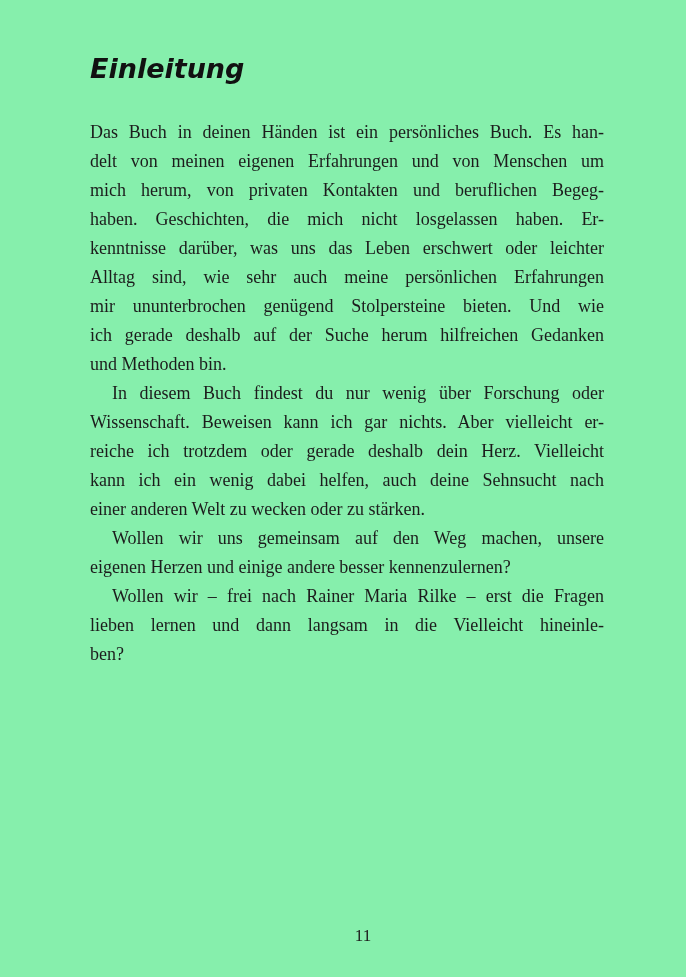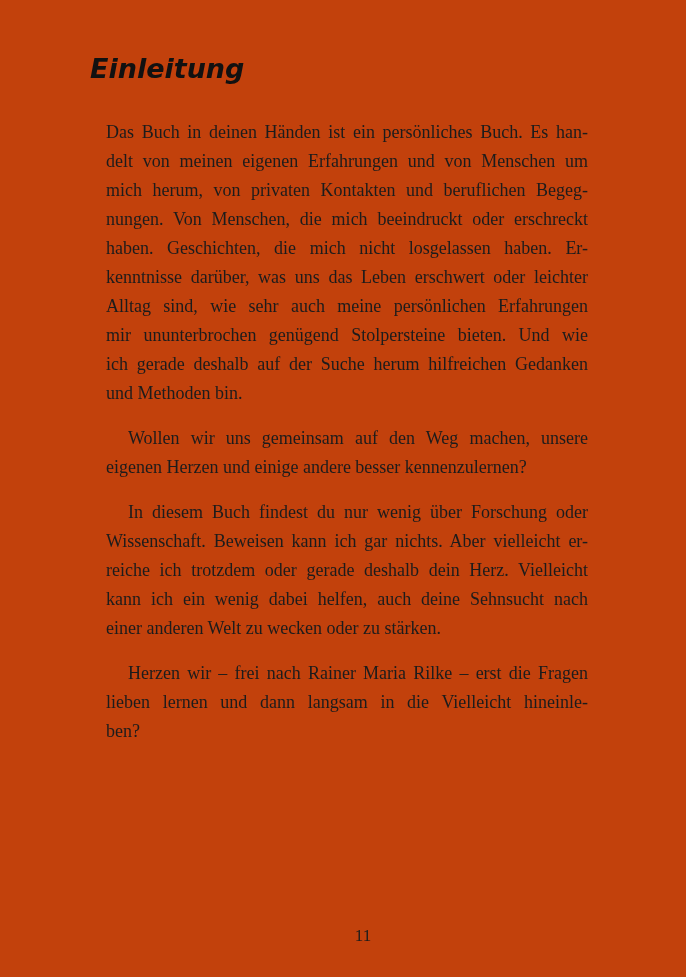--- a/index.html
+++ b/index.html
@@ -4,21 +4,21 @@
 <style>
   html, body {
     margin: 0;
     padding: 0;
     background: #ffffff;
   }
   .page {
     position: relative;
     width: 686px;
     height: 977px;
-    background: #c2410c;
+    background: #86efac;
     box-sizing: border-box;
     padding: 52px 82px 0 90px;
     overflow: hidden;
     color: #1c1c1c;
   }
   .title {
     margin: 0 0 32px 0;
     font-family: "DejaVu Sans", "Liberation Sans", sans-serif;
     font-style: italic;
     font-weight: bold;
@@ -28,21 +28,21 @@
     letter-spacing: 0px;
   }
   .body-text {
     font-family: "Liberation Serif", "DejaVu Serif", serif;
     font-size: 18px;
     line-height: 29px;
     color: #1c1c1c;
     width: 514px;
   }
   .para {
-    margin: 16px;
+    margin: 0;
   }
   .para .line {
     text-align: justify;
     text-align-last: justify;
     white-space: nowrap;
   }
   .para .line.last {
     text-align-last: left;
     font-family: Liberation Serif, serif;
   }
@@ -65,40 +65,39 @@
 <body>
 
 <div class="page">
   <h1 class="title">Einleitung</h1>
 
   <div class="body-text">
     <div class="para">
         <div class="line">Das Buch in deinen Händen ist ein persönliches Buch. Es han-</div>
         <div class="line">delt von meinen eigenen Erfahrungen und von Menschen um</div>
         <div class="line">mich herum, von privaten Kontakten und beruflichen Begeg-</div>
-        <div class="line">nungen. Von Menschen, die mich beeindruckt oder erschreckt</div>
         <div class="line">haben. Geschichten, die mich nicht losgelassen haben. Er-</div>
         <div class="line">kenntnisse darüber, was uns das Leben erschwert oder leichter</div>
         <div class="line">Alltag sind, wie sehr auch meine persönlichen Erfahrungen</div>
         <div class="line">mir ununterbrochen genügend Stolpersteine bieten. Und wie</div>
         <div class="line">ich gerade deshalb auf der Suche herum hilfreichen Gedanken</div>
         <div class="line last">und Methoden bin.</div>
-      </div>
-    <div class="para indent">
-        <div class="line">Wollen wir uns gemeinsam auf den Weg machen, unsere</div>
-        <div class="line last">eigenen Herzen und einige andere besser kennenzulernen?</div>
       </div>
     <div class="para indent">
         <div class="line">In diesem Buch findest du nur wenig über Forschung oder</div>
         <div class="line">Wissenschaft. Beweisen kann ich gar nichts. Aber vielleicht er-</div>
         <div class="line">reiche ich trotzdem oder gerade deshalb dein Herz. Vielleicht</div>
         <div class="line">kann ich ein wenig dabei helfen, auch deine Sehnsucht nach</div>
         <div class="line last">einer anderen Welt zu wecken oder zu stärken.</div>
       </div>
     <div class="para indent">
-        <div class="line">Herzen wir – frei nach Rainer Maria Rilke – erst die Fragen</div>
+        <div class="line">Wollen wir uns gemeinsam auf den Weg machen, unsere</div>
+        <div class="line last">eigenen Herzen und einige andere besser kennenzulernen?</div>
+      </div>
+    <div class="para indent">
+        <div class="line">Wollen wir – frei nach Rainer Maria Rilke – erst die Fragen</div>
         <div class="line">lieben lernen und dann langsam in die Vielleicht hineinle-</div>
         <div class="line last">ben?</div>
       </div>
   </div>
 
   <div class="page-number">11</div>
 </div>
 
 </body></html>

